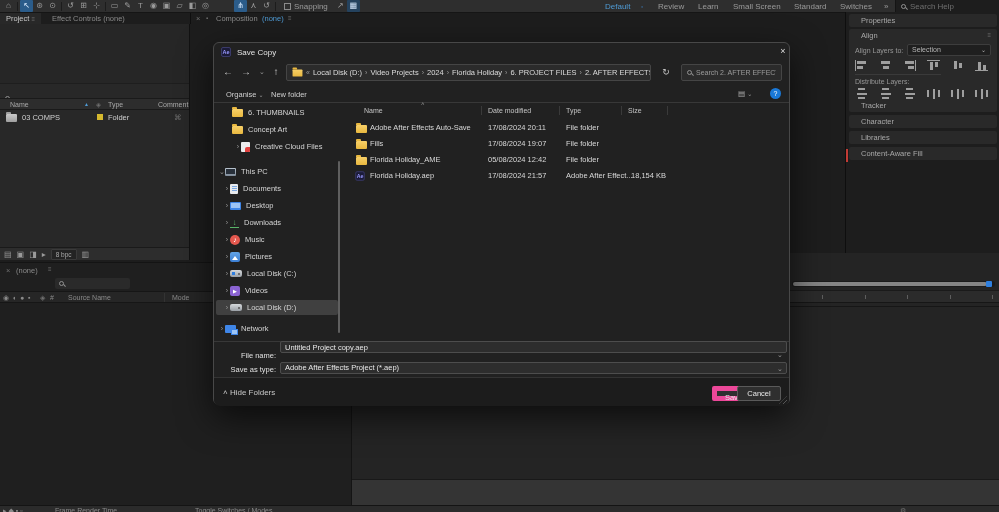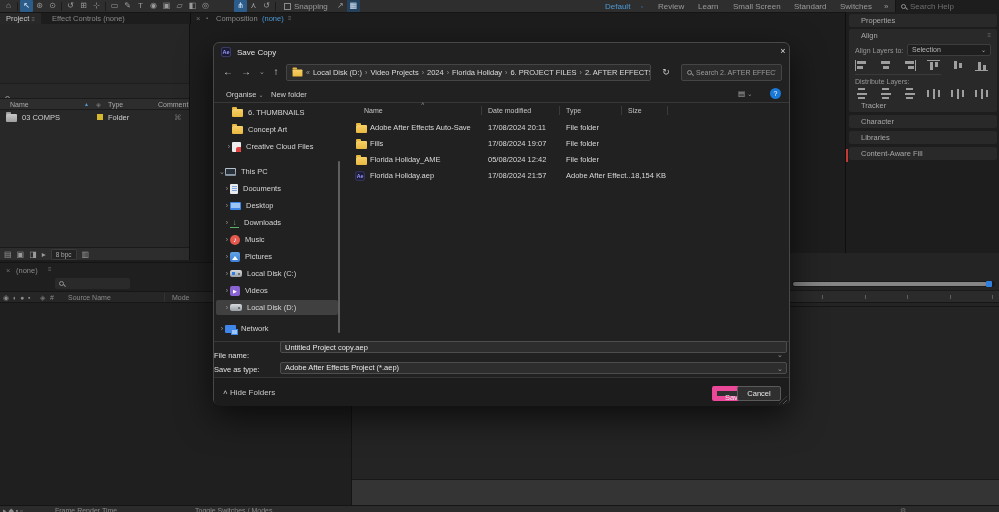--- a/index.html
+++ b/index.html
@@ -115,21 +115,21 @@
   .ic-vid::after{content:"▶";position:absolute;left:0;right:0;top:0;color:#fff;font-size:5px;line-height:10px;text-align:center}
   .ic-drive{width:12px;height:7px;background:linear-gradient(#d6d9dc,#9aa0a6);border-radius:2px;position:relative}
   .ic-drive::after{content:"";position:absolute;right:2px;top:2.5px;width:2px;height:2px;border-radius:50%;background:#555}
   .ic-drive.c::before{content:"";position:absolute;left:2px;top:2px;width:3px;height:3px;background:#2f7fe0}
   .ic-net{width:11px;height:8px;border-radius:1px;background:#3f86e8;position:relative}
   .ic-net::after{content:"";position:absolute;right:-2px;bottom:-2px;width:5px;height:4px;background:#9cc4f5;border:1px solid #3f86e8}
   .flist-head{position:absolute;left:132px;top:61px;width:440px;height:13px;font-size:7px;color:#c4c4c4}
   .col-div{position:absolute;top:2px;width:1px;height:9px;background:#3a3a3a}
   .frow{position:absolute;left:132px;width:440px;height:16px;font-size:7.5px;color:#d8d8d8}
   .frow .cell{position:absolute;top:0;line-height:16px;white-space:nowrap}
-  .fieldlbl{position:absolute;width:62px;font-size:7.5px;color:#e0e0e0}
+  .fieldlbl{position:absolute;width:62px;text-align:right;font-size:7.5px;color:#e0e0e0}
   .dlg-input{position:absolute;left:66px;width:507px;height:12px;background:#2d2d2d;border:1px solid #4d4d4d;
     border-radius:2px;color:#e8e8e8;font-size:7.5px;padding:0 4px;font-family:"Liberation Sans",sans-serif;line-height:10px}
   .fld-chev{position:absolute;left:561px;width:10px;text-align:center;color:#9a9a9a;font-size:7px;pointer-events:none}
   .dlg-bottom{position:absolute;left:0;top:334px;width:100%;height:29px;background:#1c1c1c;border-top:1px solid #333;border-radius:0 0 6px 6px}
   .btn{position:absolute;top:8px;height:15px;background:#2f2f2f;border-radius:2px;font-size:7.5px;color:#e8e8e8;
     text-align:center;line-height:14px}
   .grip{position:absolute;right:2px;bottom:2px;width:8px;height:8px;
     background:repeating-linear-gradient(135deg,transparent 0 2px,#6f6f6f 2px 3px);opacity:.7;
     clip-path:polygon(100% 0,100% 100%,0 100%)}
 </style>
@@ -346,21 +346,21 @@
 
     <div class="tree">
       <div class="trow" style="padding-left:18px">
         <span class="ic fold"></span>
         <span>6. THUMBNAILS</span>
       </div>
       <div class="trow" style="padding-left:18px">
         <span class="ic fold"></span>
         <span>Concept Art</span>
       </div>
-      <div class="trow" style="padding-left:12px">
+      <div class="trow" style="padding-left:21px">
         <span class="chev">›</span>
         <span class="ic ic-cc"></span>
         <span>Creative Cloud Files</span>
       </div>
       <div class="trow gap8" style="padding-left:5px">
         <span class="chev">⌄</span>
         <span class="ic ic-pc"></span>
         <span>This PC</span>
       </div>
       <div class="trow" style="padding-left:10px">

